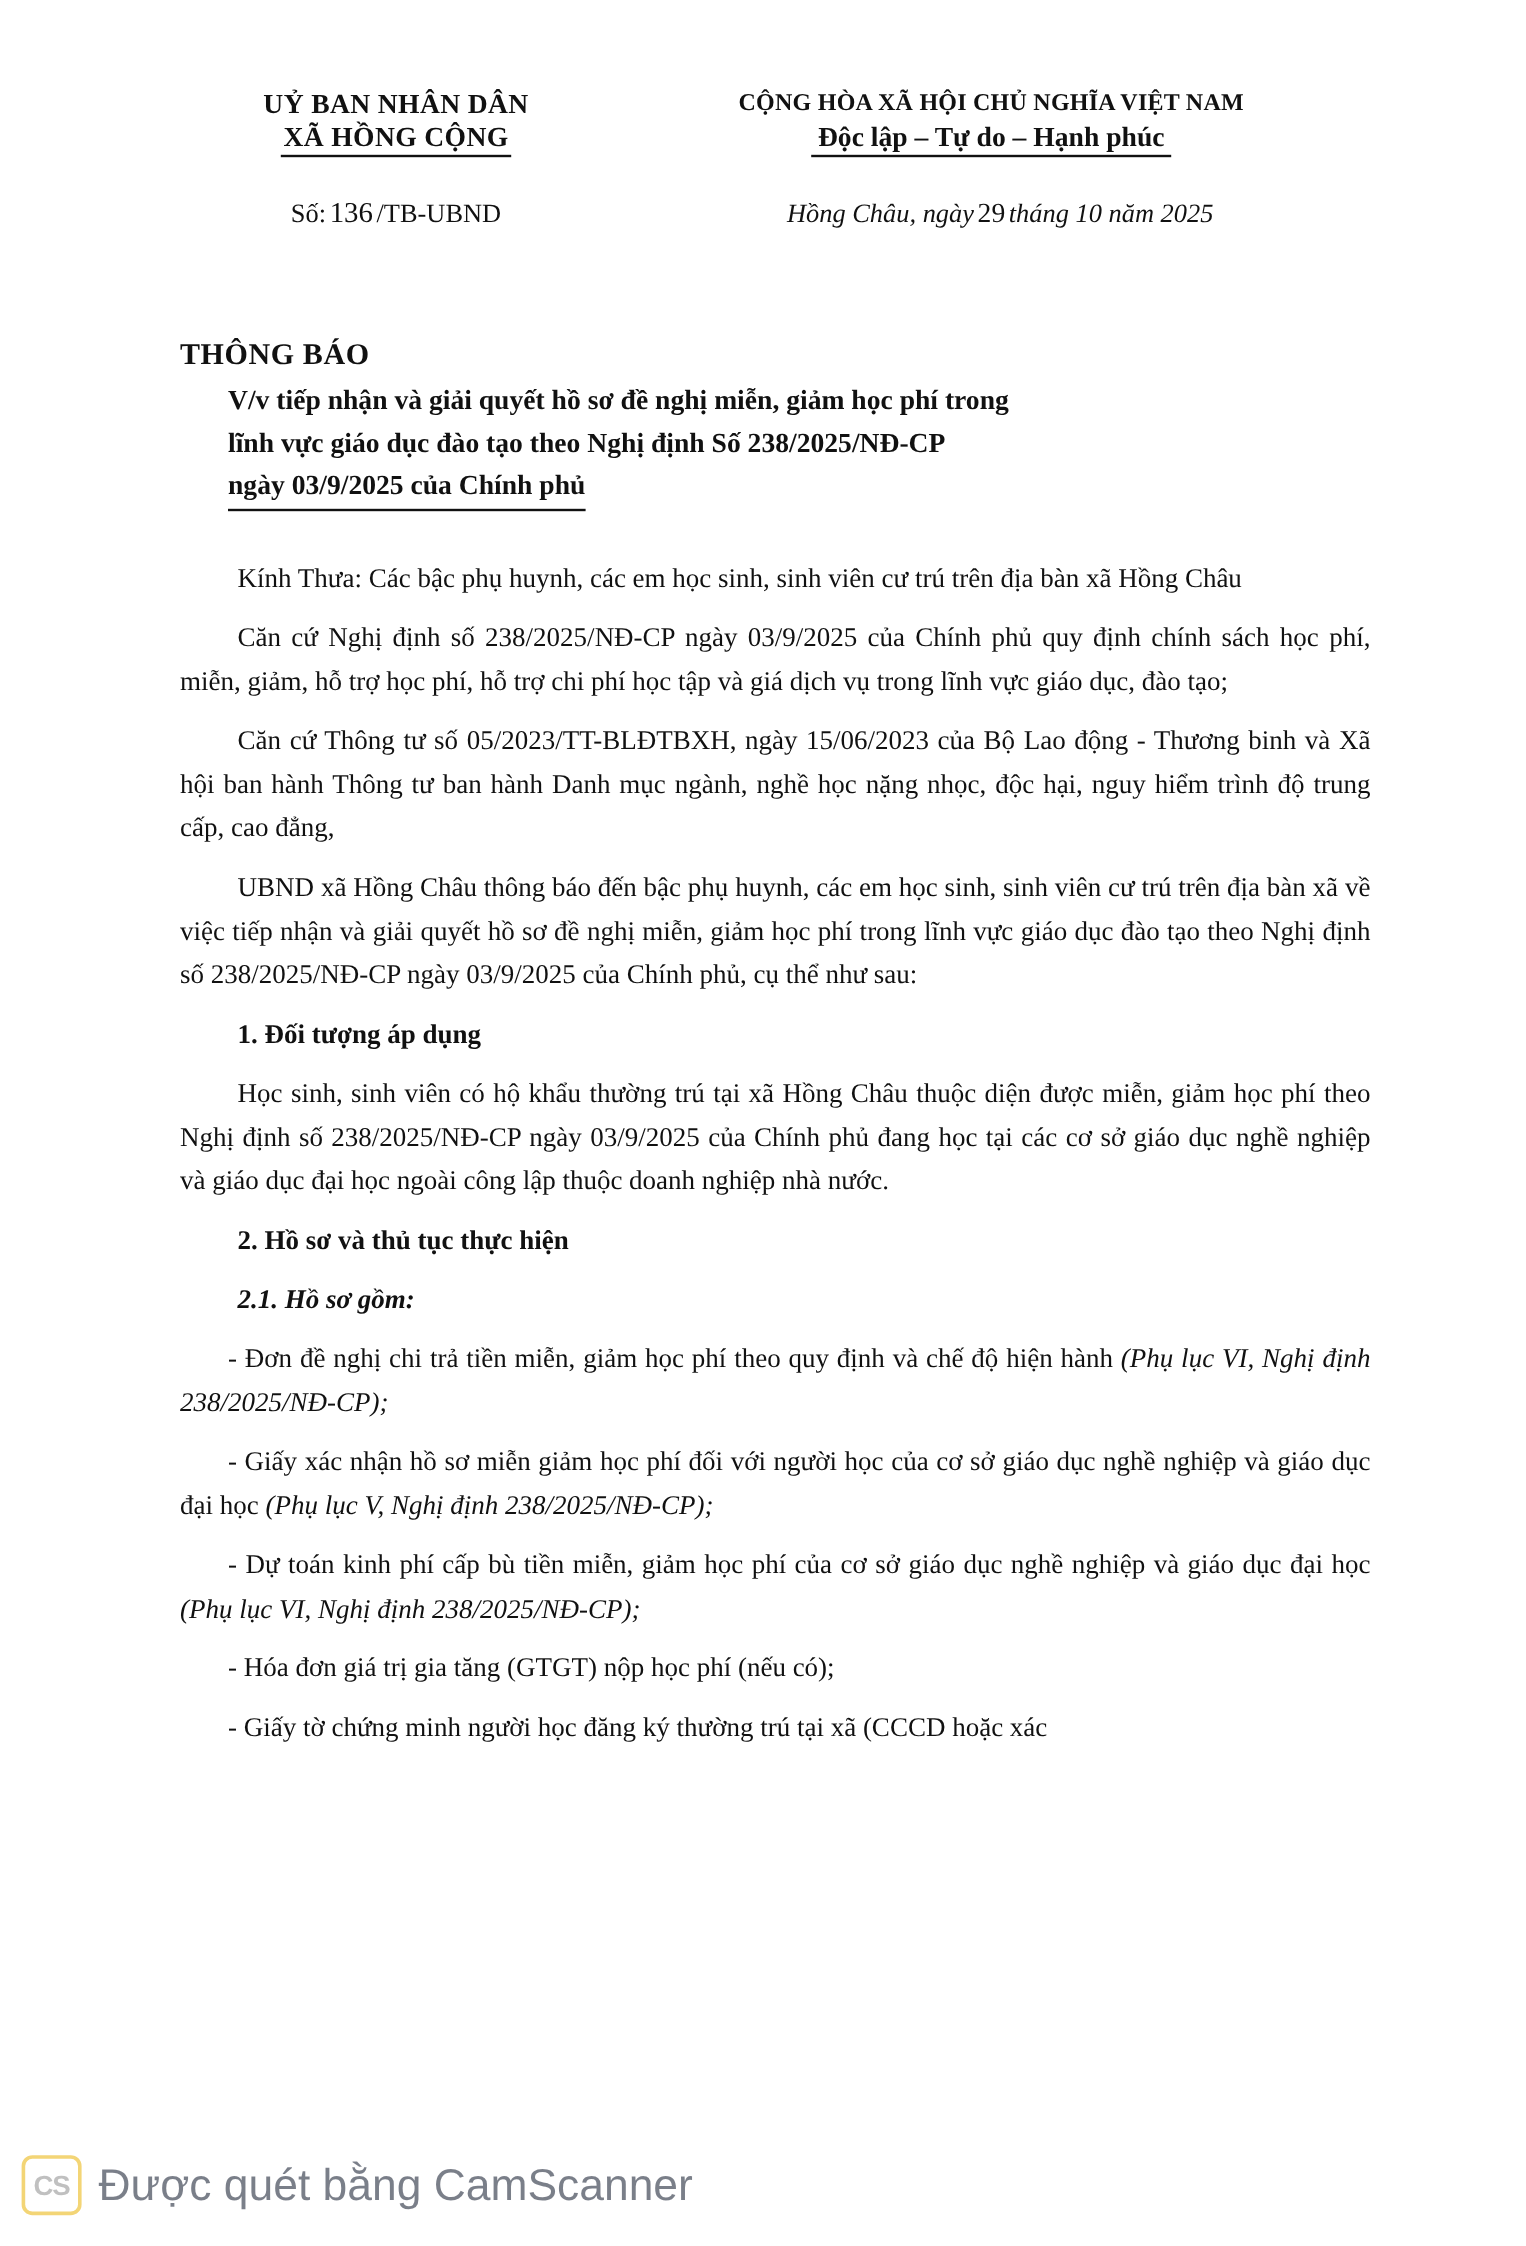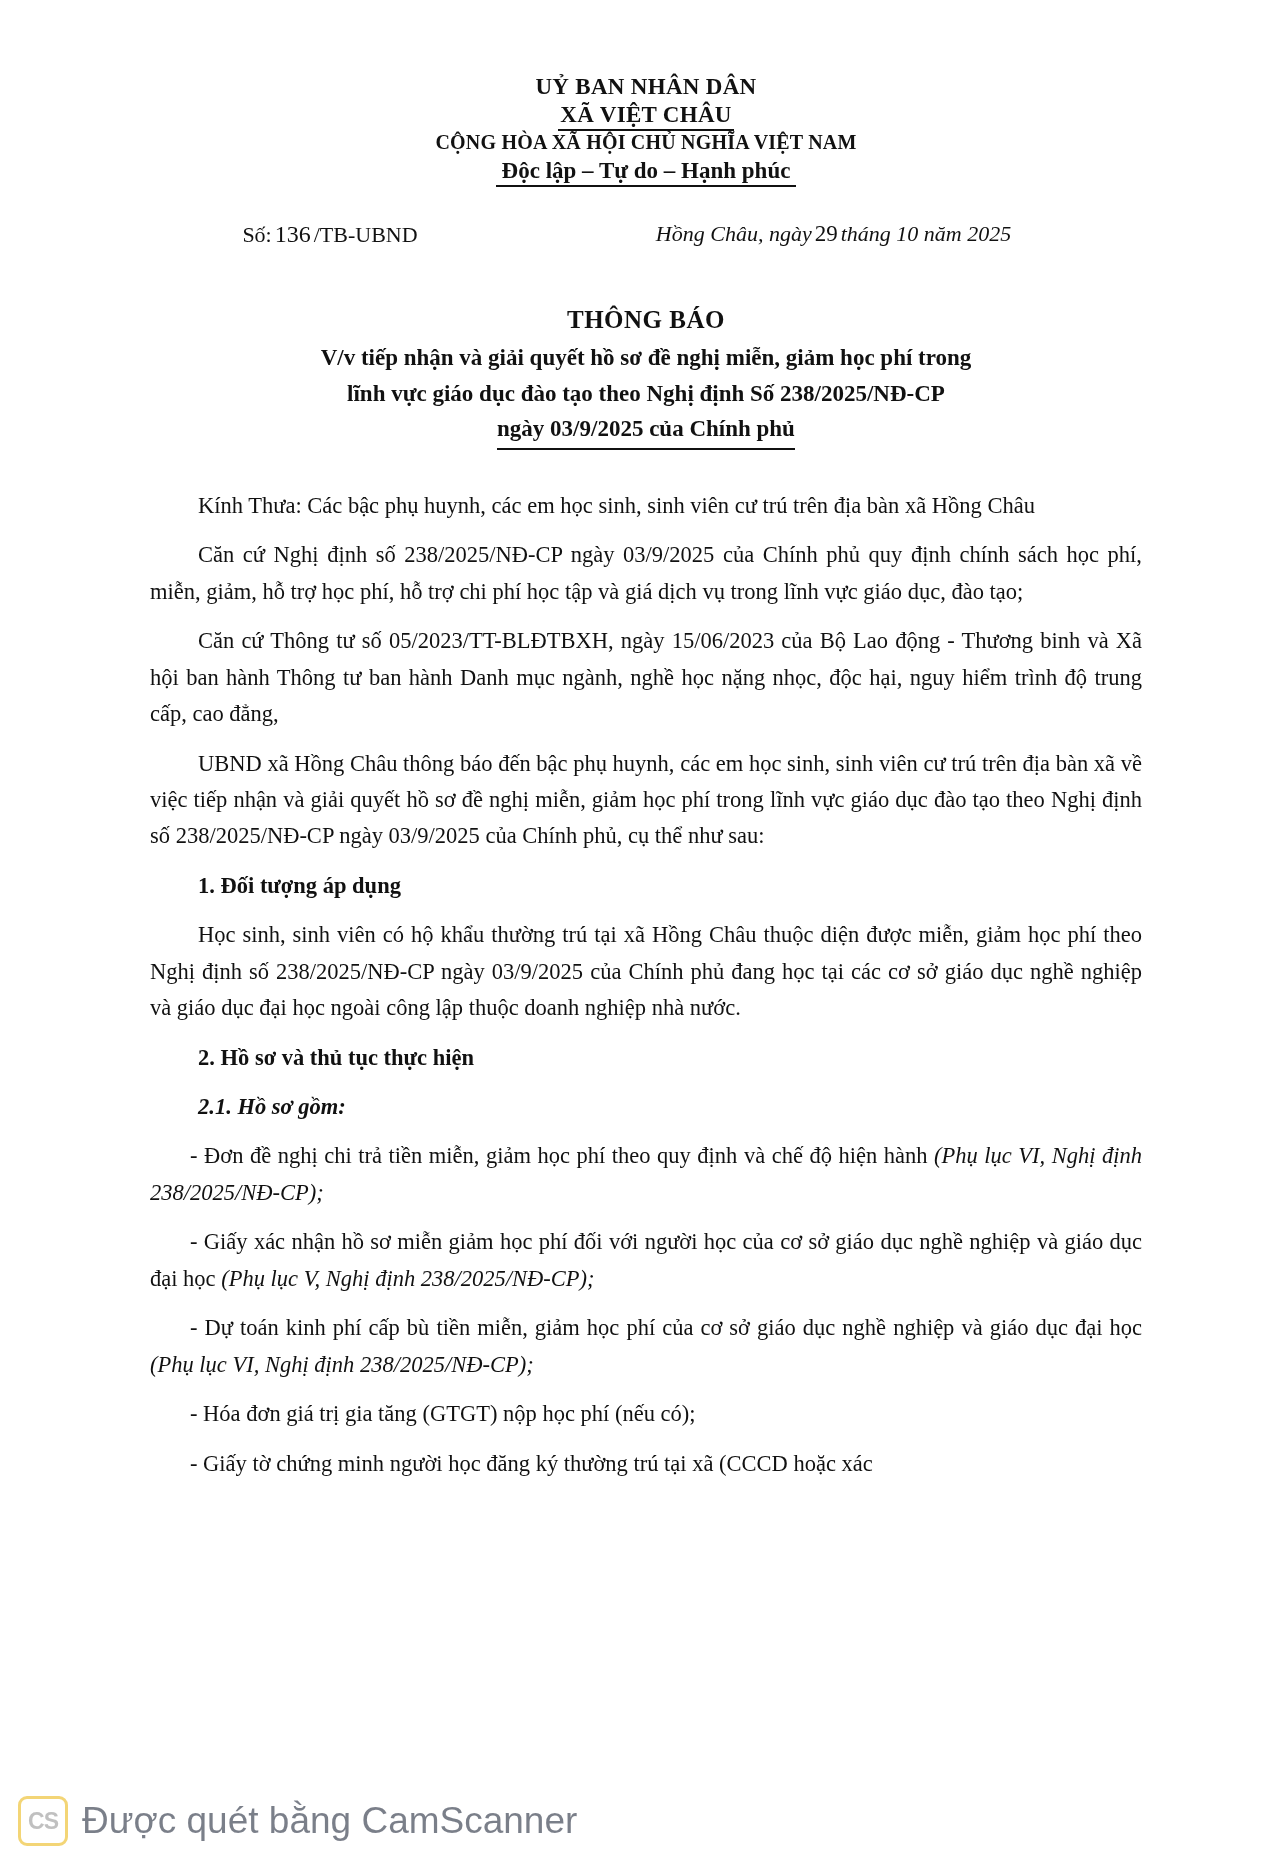--- a/index.html
+++ b/index.html
@@ -21,22 +21,22 @@
     left: 0; top: 0;
     width: 1272px;
     height: 1872px;
     box-sizing: border-box;
     padding: 60px 130px 0 150px;
   }
 
   
   .header {
     display: flex;
-    flex-direction: column;
-    align-items: center;
+    flex-direction: row;
+    align-items: flex-end;
     margin-top: 10px;
   }
   .header-left {
     width: 360px;
     text-align: center;
     padding-top: 4px;
   }
   .header-right {
     flex: 1;
     text-align: center;
@@ -92,22 +92,21 @@
     font-size: 22px;
   }
   .date-block .day {
     font-style: normal;
     font-size: 23px;
     padding: 0 3px;
   }
 
   
   .title-wrap {
-    margin-top: 58px;
-    text-align: center;
+    margin-top: 90px;
   }
   .doc-type {
     font-weight: bold;
     font-size: 25px;
     letter-spacing: 0.5px;
   }
   .doc-subject {
     font-weight: bold;
     font-size: 23px;
     line-height: 1.55;
@@ -178,21 +177,21 @@
   }
 </style>
 </head>
 <body>
 
 <div class="page">
 
   <div class="header">
     <div class="header-left">
       <div class="org-line1">UỶ BAN NHÂN DÂN</div>
-      <div><span class="org-line2">XÃ VIỆT CHÂU</span></div>
+      <div><span class="org-line2">XÃ HỒNG CỘNG</span></div>
     </div>
     <div class="header-right">
       <div class="nation-line1">CỘNG HÒA XÃ HỘI CHỦ NGHĨA VIỆT NAM</div>
       <div><span class="nation-line2">Độc lập – Tự do – Hạnh phúc</span></div>
     </div>
   </div>
 
   <div class="subheader">
     <div class="number-block">
       <span>Số:</span><span class="num">136</span><span>/TB-UBND</span>

